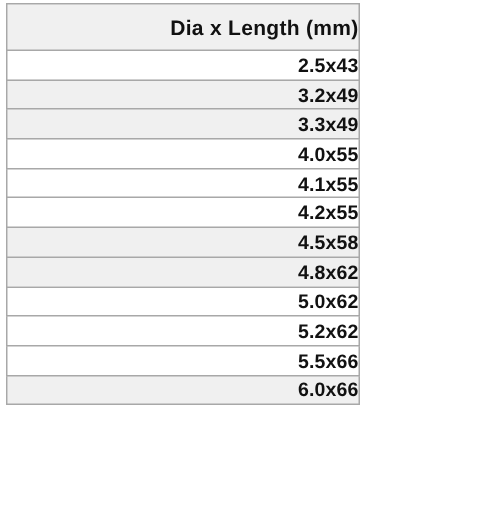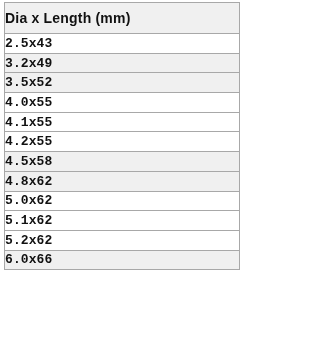--- a/index.html
+++ b/index.html
@@ -19,37 +19,36 @@
     padding: 2px 4px 0 4px;
   }
   table.spec-table {
     width: 100%;
     border-collapse: collapse;
     table-layout: fixed;
   }
   table.spec-table th,
   table.spec-table td {
     border: 1px solid #a8a8a8;
-    text-align: left;
+    text-align: right;
     color: #111111;
     font-weight: bold;
     padding: 0;
   }
   table.spec-table th {
     height: 30px;
     font-size: 14px;
     background: #f0f0f0;
     letter-spacing: 0.2px;
   }
   table.spec-table td {
     height: 18.7px;
     font-size: 13px;
     background: #ffffff;
     letter-spacing: 0.1px;
-    font-family: Liberation Mono, monospace;
   }
   table.spec-table tr.shaded td {
     background: #f0f0f0;
   }
 </style>
 </head>
 <body>
 
 <div class="table-wrap">
   <table class="spec-table">
@@ -59,44 +58,44 @@
       </tr>
     </thead>
     <tbody id="table-body">
         <tr>
           <td>2.5x43</td>
         </tr>
         <tr class="shaded">
           <td>3.2x49</td>
         </tr>
         <tr class="shaded">
-          <td>3.5x52</td>
+          <td>3.3x49</td>
         </tr>
         <tr>
           <td>4.0x55</td>
         </tr>
         <tr>
           <td>4.1x55</td>
         </tr>
         <tr>
           <td>4.2x55</td>
         </tr>
         <tr class="shaded">
           <td>4.5x58</td>
         </tr>
         <tr class="shaded">
           <td>4.8x62</td>
         </tr>
         <tr>
           <td>5.0x62</td>
         </tr>
         <tr>
-          <td>5.1x62</td>
+          <td>5.2x62</td>
         </tr>
         <tr>
-          <td>5.2x62</td>
+          <td>5.5x66</td>
         </tr>
         <tr class="shaded">
           <td>6.0x66</td>
         </tr>
       </tbody>
   </table>
 </div>
 
 </body></html>

